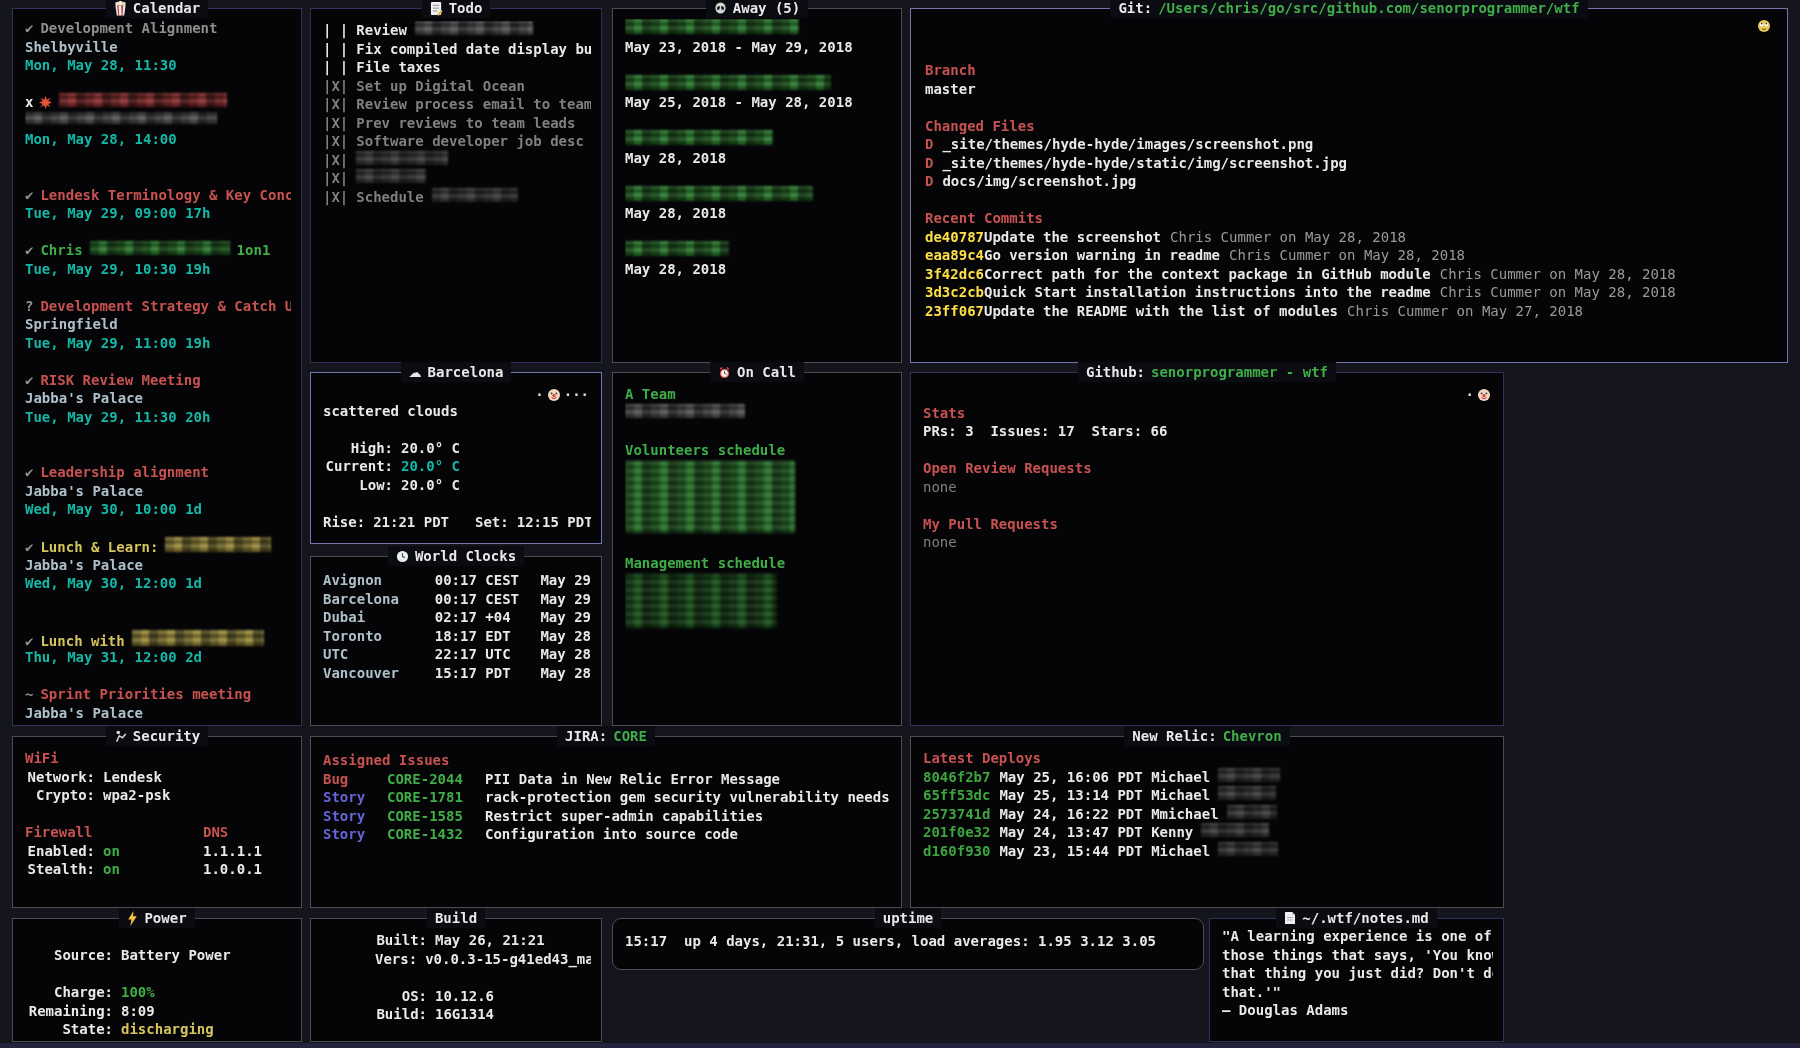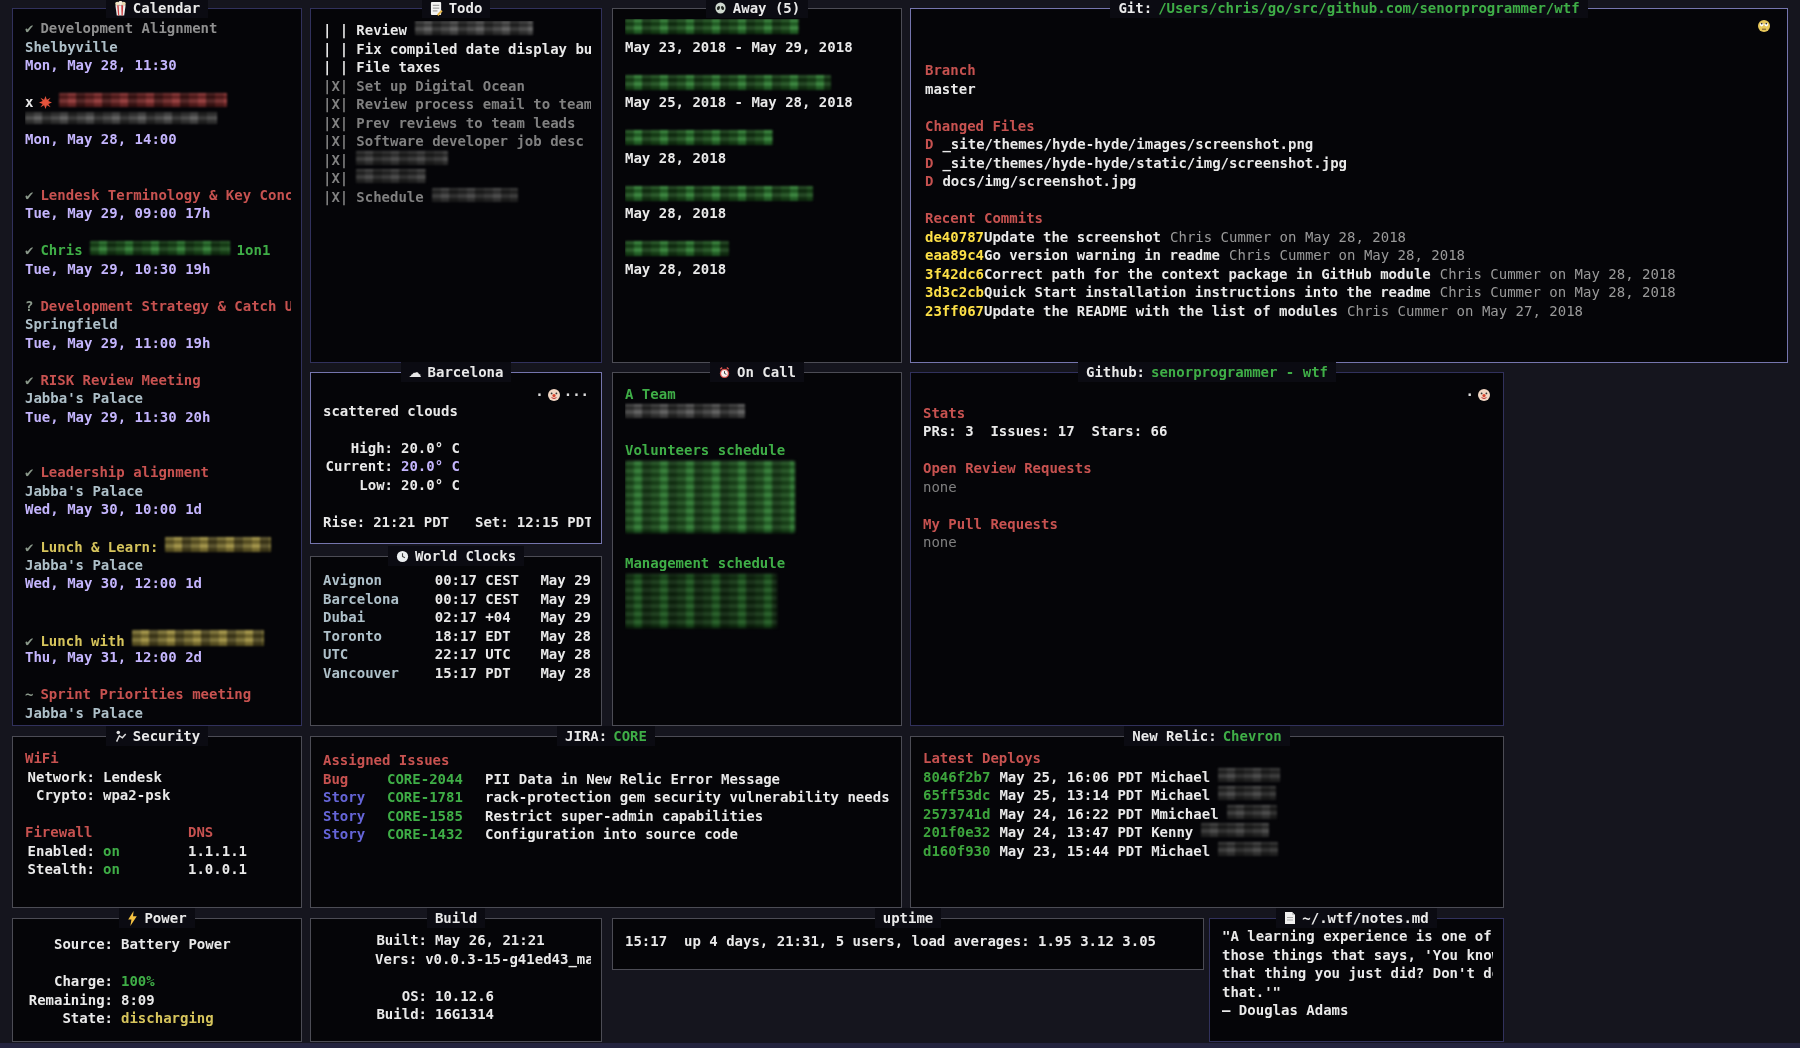--- a/index.html
+++ b/index.html
@@ -17,37 +17,37 @@
   .line span[data-bind]{white-space:pre;}
   .chk{color:#8a988a;margin-right:7px;}
   .white{color:#e9e9e9;}
   .dimt{color:#8f8f8f;}
   .red{color:#c75250;}
   .green{color:#3fae47;}
   .yellow{color:#d6c45c;}
   .blue{color:#6565d8;}
   .gray{color:#808080;}
   .meta{color:#9a9a9a;font-weight:normal;}
-  .datec{color:#c4b5fd;}
+  .datec{color:#14b8a6;}
   .loc{color:#aec0c9;}
   
   .rd{display:inline-block;height:14px;vertical-align:middle;border-radius:1px;filter:blur(1.2px);
     background-image:repeating-linear-gradient(0deg,rgba(0,0,0,.28) 0 4px,rgba(255,255,255,.07) 4px 8px),
       repeating-linear-gradient(90deg,var(--c1) 0 9px,var(--c2) 9px 17px,var(--c3) 17px 26px);}
   .rd-red{--c1:#6b2424;--c2:#8f3333;--c3:#471818;}
   .rd-gray{--c1:#3f3f3f;--c2:#575757;--c3:#2b2b2b;}
   .rd-dark{--c1:#2e2e2e;--c2:#404040;--c3:#222222;}
   .rd-green{--c1:#1c4f1c;--c2:#2e7d32;--c3:#153a15;}
   .rd-dgreen{--c1:#123512;--c2:#1d5a1f;--c3:#0d260d;}
   .rd-yellow{--c1:#756a2e;--c2:#9c8d3e;--c3:#4f4720;}
   .rd-blk{display:block;filter:blur(1.6px);border-radius:2px;}
   
   .w-lab{display:inline-block;width:70px;text-align:right;margin-right:8px;}
   .s-lab{display:inline-block;width:70px;text-align:right;margin-right:8px;}
-  .s-dns{position:absolute;left:163px;}
+  .s-dns{position:absolute;left:178px;}
   .p-lab{display:inline-block;width:88px;text-align:right;margin-right:8px;}
   .b-lab{display:inline-block;width:52px;text-align:right;margin-right:8px;}
   .wc-city{display:inline-block;width:112px;color:#aec0c9;}
   .wc-time{display:inline-block;width:106px;}
   .j-type{display:inline-block;width:64px;}
   .j-key{display:inline-block;width:98px;color:#3fae47;}
   .c-sha{color:#fde047;}
   .c-msg{margin-right:9px;}
   .nr-sha{color:#3da53d;margin-right:9px;}
   .gitD{color:#c75250;margin-right:9px;}
@@ -62,34 +62,34 @@
   #p-git{left:910px;top:8px;width:878px;height:355px;}
   #p-weather{left:310px;top:372px;width:292px;height:172px;}
   #p-clocks{left:310px;top:556px;width:292px;height:170px;}
   #p-oncall{left:612px;top:372px;width:290px;height:354px;text-align:right;}
   #p-github{left:910px;top:372px;width:594px;height:354px;}
   #p-security{left:12px;top:736px;width:290px;height:172px;}
   #p-jira{left:310px;top:736px;width:592px;height:172px;}
   #p-newrelic{left:910px;top:736px;width:594px;height:172px;}
   #p-power{left:12px;top:918px;width:290px;height:124px;}
   #p-build{left:310px;top:918px;width:292px;height:124px;}
-  #p-uptime{left:612px;top:918px;width:592px;height:52px;}
+  #p-uptime{left:612px;top:918px;width:592px;height:52px;border-radius:9px;}
   #p-notes{left:1209px;top:918px;width:295px;height:124px;}
   #p-calendar .content{top:10px;}
   #p-todo .content{top:12px;}
   #p-away .content{top:10px;}
   #p-git .content{top:52px;left:14px;}
   #p-weather .content{top:10px;}
   #p-clocks .content{top:14px;}
   #p-oncall .content{top:12px;}
   #p-github .content{top:12px;}
   #p-security .content{top:12px;}
   #p-jira .content{top:14px;}
   #p-newrelic .content{top:12px;}
-  #p-power .content{top:16px;}
+  #p-power .content{top:27px;}
   #p-build .content{top:12px;margin-left:8px;}
   #p-uptime .content{top:13px;}
   #p-notes .content{top:8px;}
 </style>
 </head>
 <body>
 
 <div id="screen">
 
   <div class="panel b-blue" id="p-calendar">

